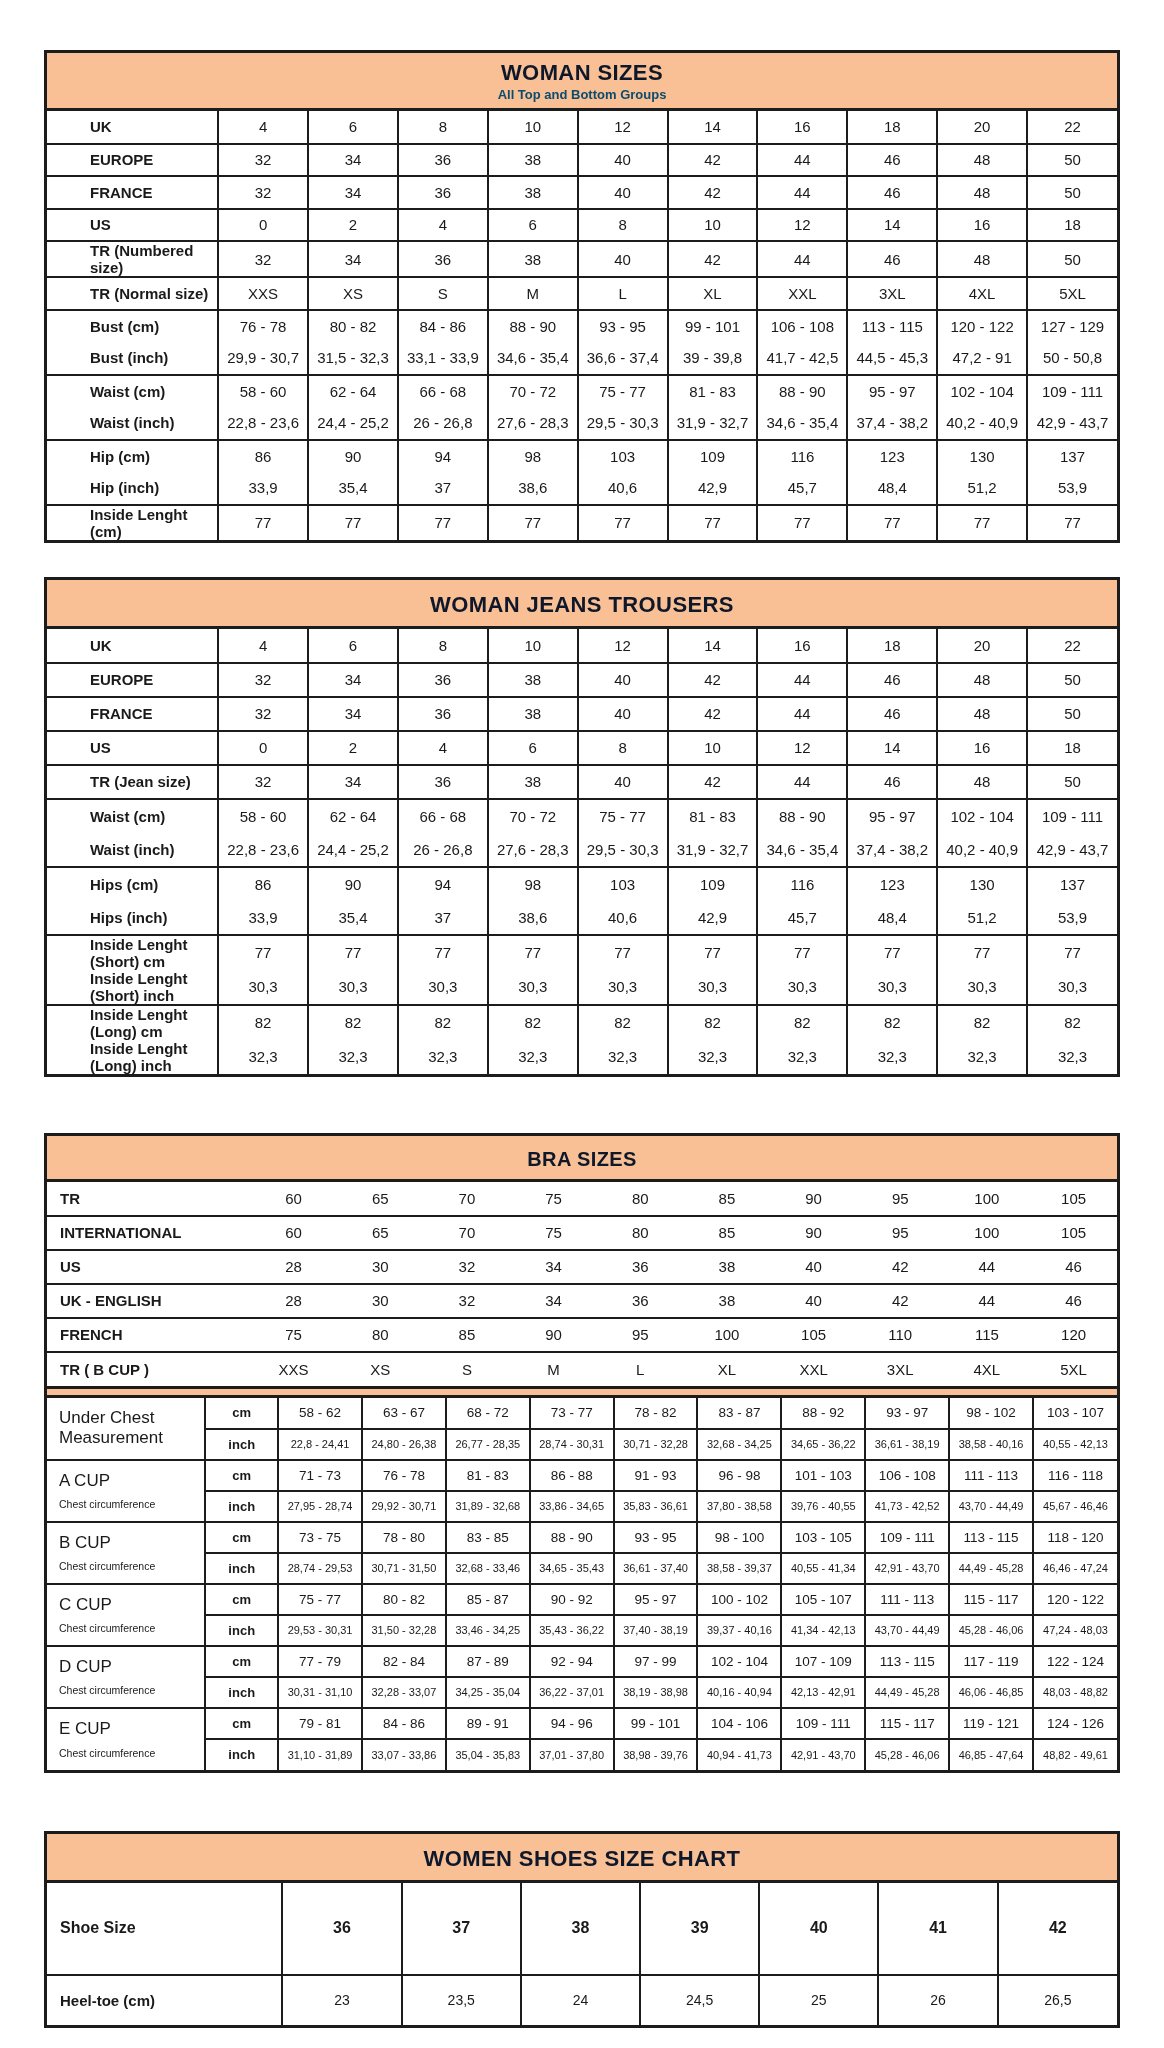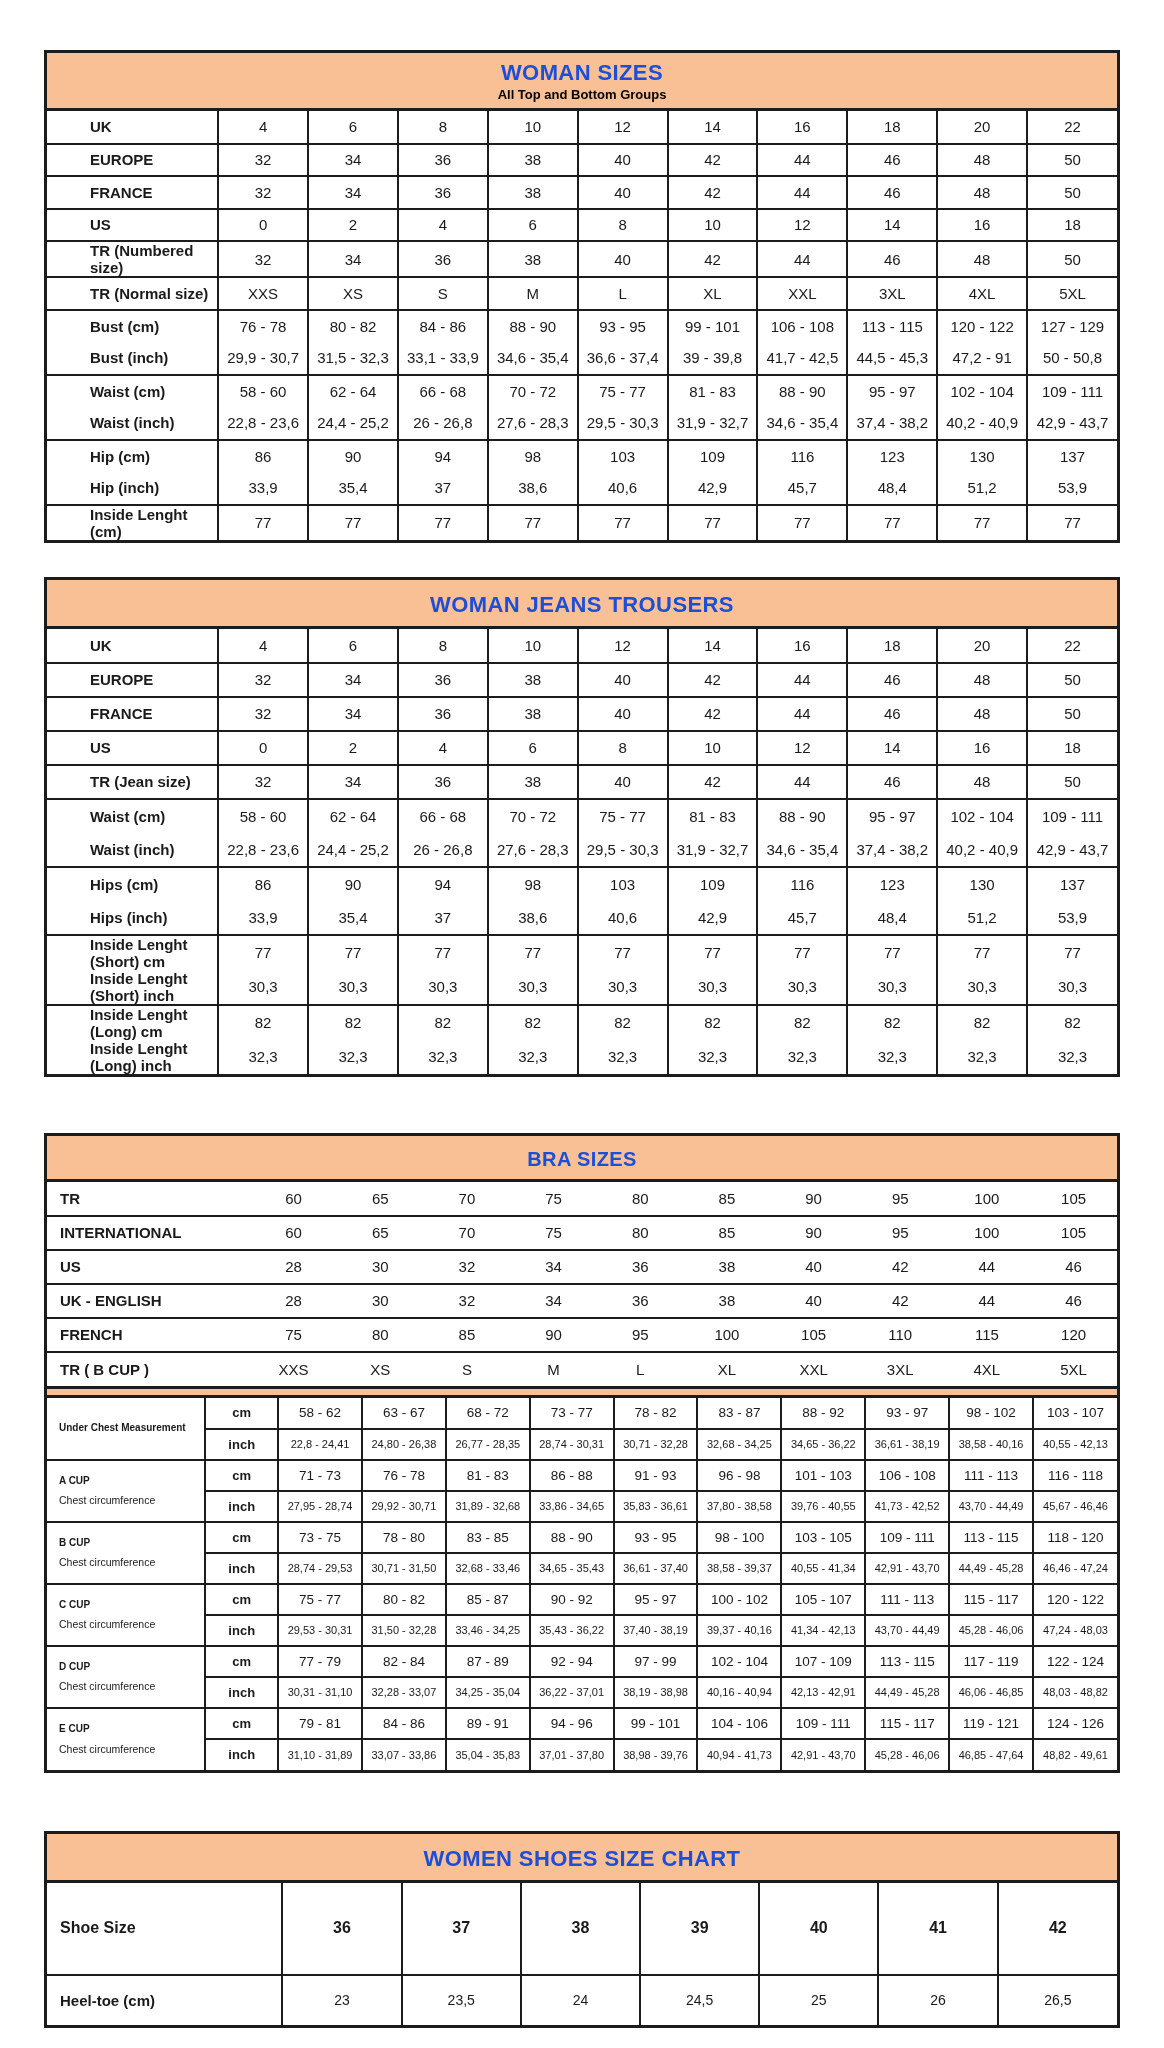--- a/index.html
+++ b/index.html
@@ -6,23 +6,23 @@
   *{box-sizing:border-box;}
   html,body{margin:0;padding:0;background:#ffffff;}
   body{font-family:"Liberation Sans", sans-serif; color:var(--txt);}
   .page{width:1164px;min-height:2048px;background:#fff;padding:50px 44px 30px;}
   .tbl{border:3px solid var(--bc);background:#fff;}
   .t0{margin-bottom:34px;}
   .t1{margin-bottom:56px;}
   .t2{margin-bottom:58px;}
   .thead{background:var(--peach);border-bottom:3px solid var(--bc);text-align:center;padding:12px 0 8px;}
   .t0 .thead{padding:7px 0 6px;}
-  .ttitle{font-size:22px;font-weight:bold;letter-spacing:.4px;color:#1d4ed8;}
+  .ttitle{font-size:22px;font-weight:bold;letter-spacing:.4px;color:#0f172a;}
   .t2 .ttitle{font-size:20px;}
-  .tsub{font-size:13px;font-weight:bold;color:#000000;margin-top:1px;}
+  .tsub{font-size:13px;font-weight:bold;color:#0c4a6e;margin-top:1px;}
   .tsub:empty{display:none;}
   .grid{width:100%;border-collapse:collapse;table-layout:fixed;}
   .grid td{border-left:2px solid var(--bc);border-top:2.5px solid var(--bc);
            text-align:center;vertical-align:middle;font-size:15px;color:var(--txt);
            padding:0 1px;overflow:hidden;white-space:nowrap;}
   .grid td:first-child{border-left:none;}
   .grid tr:first-child td{border-top:none;}
   .grid tr.cont td{border-top:none;}
   .grid .label-cell{text-align:left;padding-left:13px;font-weight:bold;font-size:15px;white-space:normal;}
   .small{font-size:12.5px;}
@@ -34,21 +34,21 @@
   .bra-top tr{height:34px;}
   .bra-top .label-cell{width:19%;}
   .band{height:12px;background:var(--peach);border-top:3px solid var(--bc);border-bottom:3px solid var(--bc);}
   .bra-bottom tr{height:31px;}
   .bra-bottom .label-cell{width:14.8%;padding-left:12px;}
   .bra-bottom .unit-cell{width:6.8%;font-weight:bold;font-size:13px;}
   .bra-bottom .value-cell{font-size:13.5px;}
   .bra-bottom .small{font-size:11px;}
   .bra-bottom tr.cont td{border-top:2px solid var(--bc);}
   .bra-bottom tr.cont td:first-child{border-left:2px solid var(--bc);}
-  .cup-name{font-weight:bold;font-size:10px;line-height:1.15;}
+  .cup-name{font-weight:normal;font-size:17px;line-height:1.15;}
   .cup-sub{font-size:10.5px;font-weight:normal;margin-top:9px;line-height:1.05;}
   .cup-sub:empty{display:none;}
   
   .t3 .label-cell{width:22%;}
   .t3 tr:first-child{height:92px;}
   .t3 tr:first-child td{font-weight:bold;font-size:16px;}
   .t3 tr:last-child{height:50px;}
   .t3 tr:last-child .value-cell{font-size:14px;font-weight:normal;}
 </style>
 </head>

